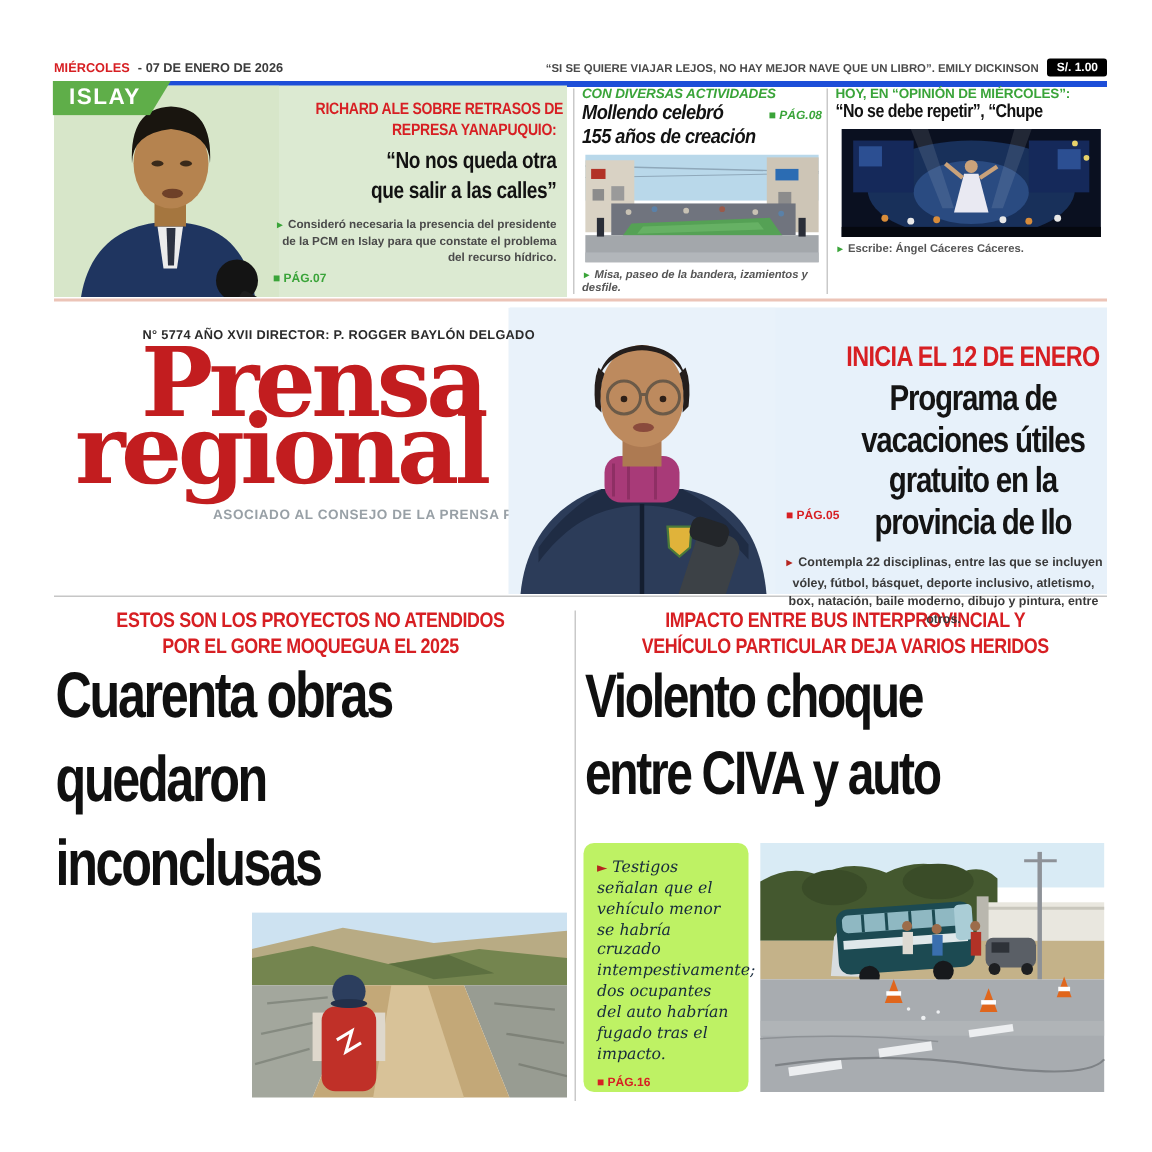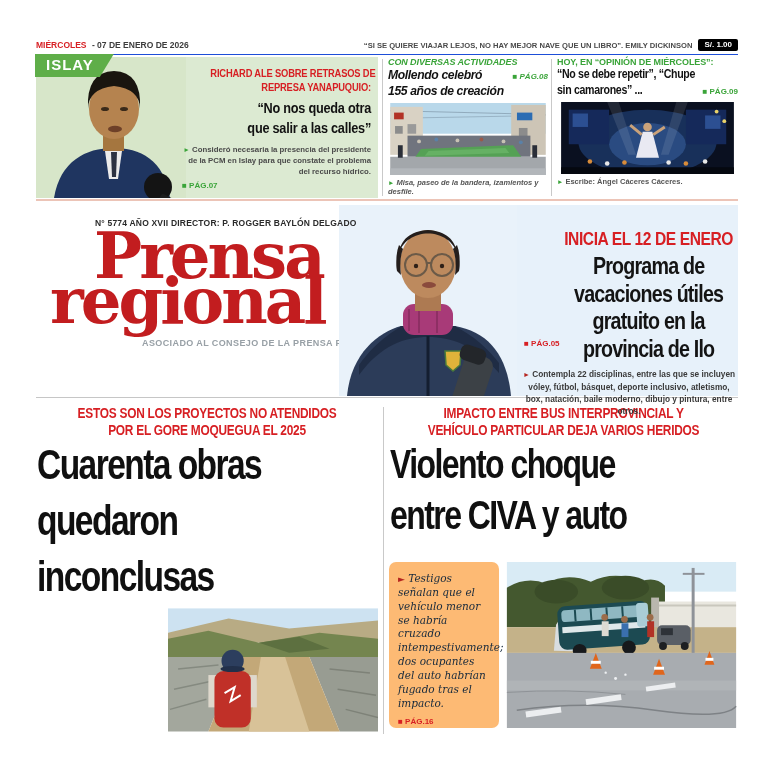--- a/index.html
+++ b/index.html
@@ -1,21 +1,21 @@
 <!DOCTYPE html>
 <html><head>
 <meta charset="utf-8">
 <style>
   html,body{margin:0;padding:0;background:#ffffff;}
   .page{position:relative;width:768px;height:768px;background:#ffffff;overflow:hidden;
         font-family:"Liberation Sans",sans-serif;color:#1b1b1b;}
 
   
   .topbar{position:absolute;left:36px;top:39px;width:702px;display:flex;justify-content:space-between;
-          align-items:center;border-bottom:1px solid #1d4ed8;padding-bottom:3px;
+          align-items:center;border-bottom:4px solid #1d4ed8;padding-bottom:3px;
           font-weight:bold;font-size:8.5px;color:#3c3c3c;}
   .topbar .day{color:#d71f23;margin-right:3px;}
   .topbar-right{display:flex;align-items:center;font-size:7.6px;color:#4a4a4a;}
   .price{background:#000000;color:#fff;padding:1px 6px 2px;border-radius:2px;margin-left:6px;font-size:8px;white-space:nowrap;}
 
   
   .box-islay{position:absolute;left:36px;top:57px;width:342px;height:141px;background:#dcead2;}
   .islay-photo{position:absolute;left:0;top:0;width:150px;height:141px;}
   .islay-tag{position:absolute;left:-1px;top:-3px;background:#5fae49;color:#fff;font-weight:bold;
              font-size:15px;letter-spacing:1px;padding:2px 20px 4px 11px;
@@ -79,21 +79,21 @@
   .kick-c div{white-space:nowrap;transform:scaleX(.85);transform-origin:center;letter-spacing:-.3px;}
   .obras-kicker{left:36px;top:405px;width:342px;}
   .choque-kicker{left:389px;top:405px;width:349px;}
   .hl-big div{font-weight:bold;color:#101010;letter-spacing:-2px;white-space:nowrap;
               transform:scaleX(.78);transform-origin:left center;}
   .obras-head{position:absolute;left:37px;top:437px;}
   .obras-head div{font-size:43px;line-height:1.3;}
   .choque-head{position:absolute;left:390px;top:439px;}
   .choque-head div{font-size:41px;line-height:1.25;}
 
-  .note{position:absolute;background:#fdba74;border-radius:7px;padding:10px 9px;
+  .note{position:absolute;background:#bef264;border-radius:7px;padding:10px 9px;
         font-family:"DejaVu Serif",serif;font-style:italic;color:#16293c;}
   .obras-note{left:38px;top:610px;width:104px;height:100px;font-size:10.5px;line-height:1.32;}
   .choque-note{left:389px;top:562px;width:92px;height:146px;font-size:10.5px;line-height:1.32;}
   .note .pg{display:block;margin-top:6px;font-family:"Liberation Sans",sans-serif;font-style:normal;}
   .obras-photo{position:absolute;left:168px;top:608px;width:210px;height:124px;}
   .choque-photo{position:absolute;left:505px;top:562px;width:233px;height:166px;}
   svg{display:block;}
 </style>
 </head>
 <body>
@@ -192,27 +192,20 @@
       <span class="arr green">►</span>
       <span>Misa, paseo de la bandera, izamientos y desfile.</span>
     </div>
   </div>
 
   <div class="vline v2"></div>
 
   <div class="box-opinion">
     <div class="sec-kicker">HOY, EN “OPINIÓN DE MIÉRCOLES”:</div>
     <div class="hl-sm2">“No se debe repetir”, “Chupe</div>
-    <div class="hl-row">
-      <div class="hl-sm2">sin camarones” ...</div>
-      <div class="pg green">
-        <span>■</span>
-        <span>PÁG.09</span>
-      </div>
-    </div>
     <div class="thumb">
       <svg width="181" height="72" viewBox="0 0 180 75">
         <rect width="180" height="75" fill="#0a1020"></rect>
         <ellipse cx="90" cy="42" rx="72" ry="34" fill="#1d3b6e" opacity=".75"></ellipse>
         <ellipse cx="90" cy="44" rx="40" ry="22" fill="#3c66a8" opacity=".5"></ellipse>
         <polygon points="60,0 78,55 70,55 48,0" fill="#ffffff" opacity=".10"></polygon>
         <polygon points="120,0 104,55 112,55 132,0" fill="#ffffff" opacity=".10"></polygon>
         <rect x="8" y="8" width="42" height="36" fill="#15295a"></rect>
         <rect x="12" y="12" width="16" height="14" fill="#2c4f92"></rect>
         <rect x="130" y="8" width="42" height="36" fill="#15295a"></rect>

